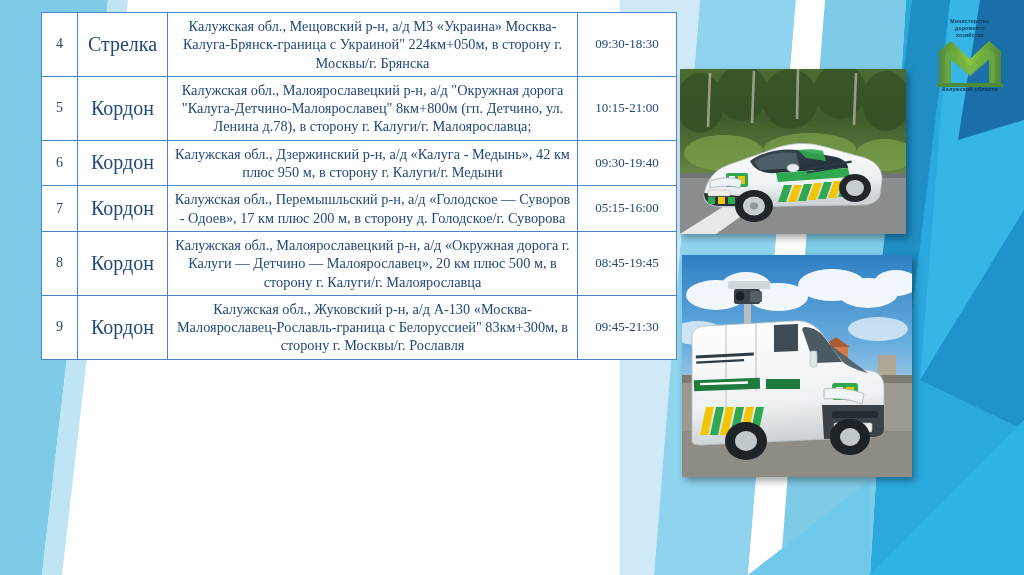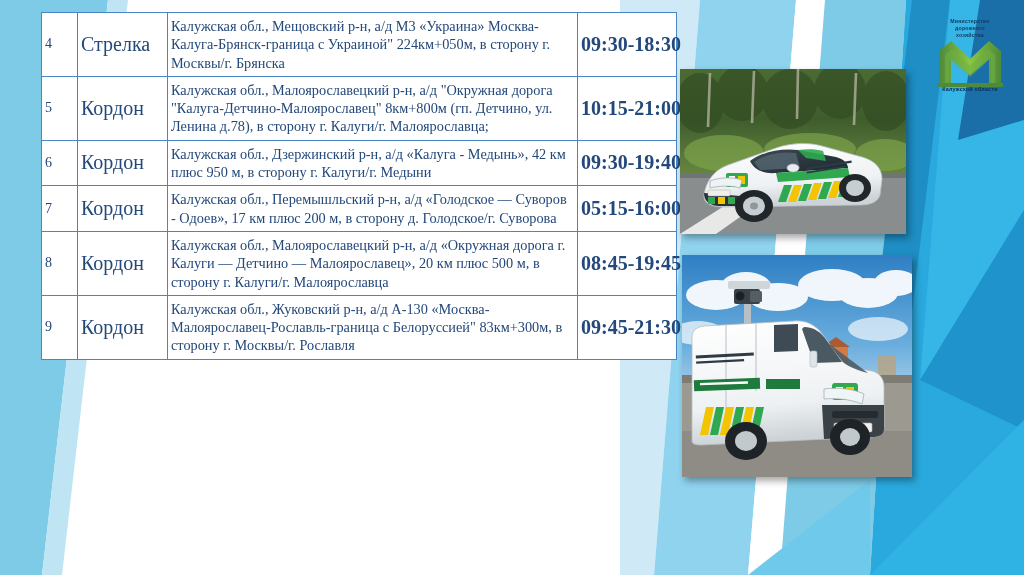--- a/index.html
+++ b/index.html
@@ -51,29 +51,29 @@
   
   .tbl-wrap{position:absolute;left:41px;top:12px;width:617px;}
   table.sched{
     border-collapse:collapse;width:617px;
     table-layout:fixed;
     background:#ffffff;
   }
   table.sched td{
     border:1.6px solid #4a86c5;
     color:#23487a;
-    text-align:left;
+    text-align:center;
     vertical-align:middle;
     padding:4px 3px;
     line-height:1.28;
   }
   td.c-num{width:29px;font-size:14px;}
   td.c-name{width:83px;font-size:20px;}
   td.c-addr{width:403px;font-size:14.3px;padding:5px 8px;}
-  td.c-time{width:92px;font-size:20px;white-space:nowrap;font-weight:bold;}
+  td.c-time{width:92px;font-size:13px;white-space:nowrap;}
 
   
   .photo{position:absolute;background:#cfd6d9;box-shadow:3px 4px 7px rgba(0,0,0,.35);overflow:hidden;}
   #photo-car{left:680px;top:69px;width:226px;height:165px;}
   #photo-van{left:682px;top:255px;width:230px;height:222px;}
 
   .ph-svg{display:block;width:100%;height:100%;}
 
   
   #logo{position:absolute;left:929px;top:18px;width:82px;height:82px;text-align:center;}

